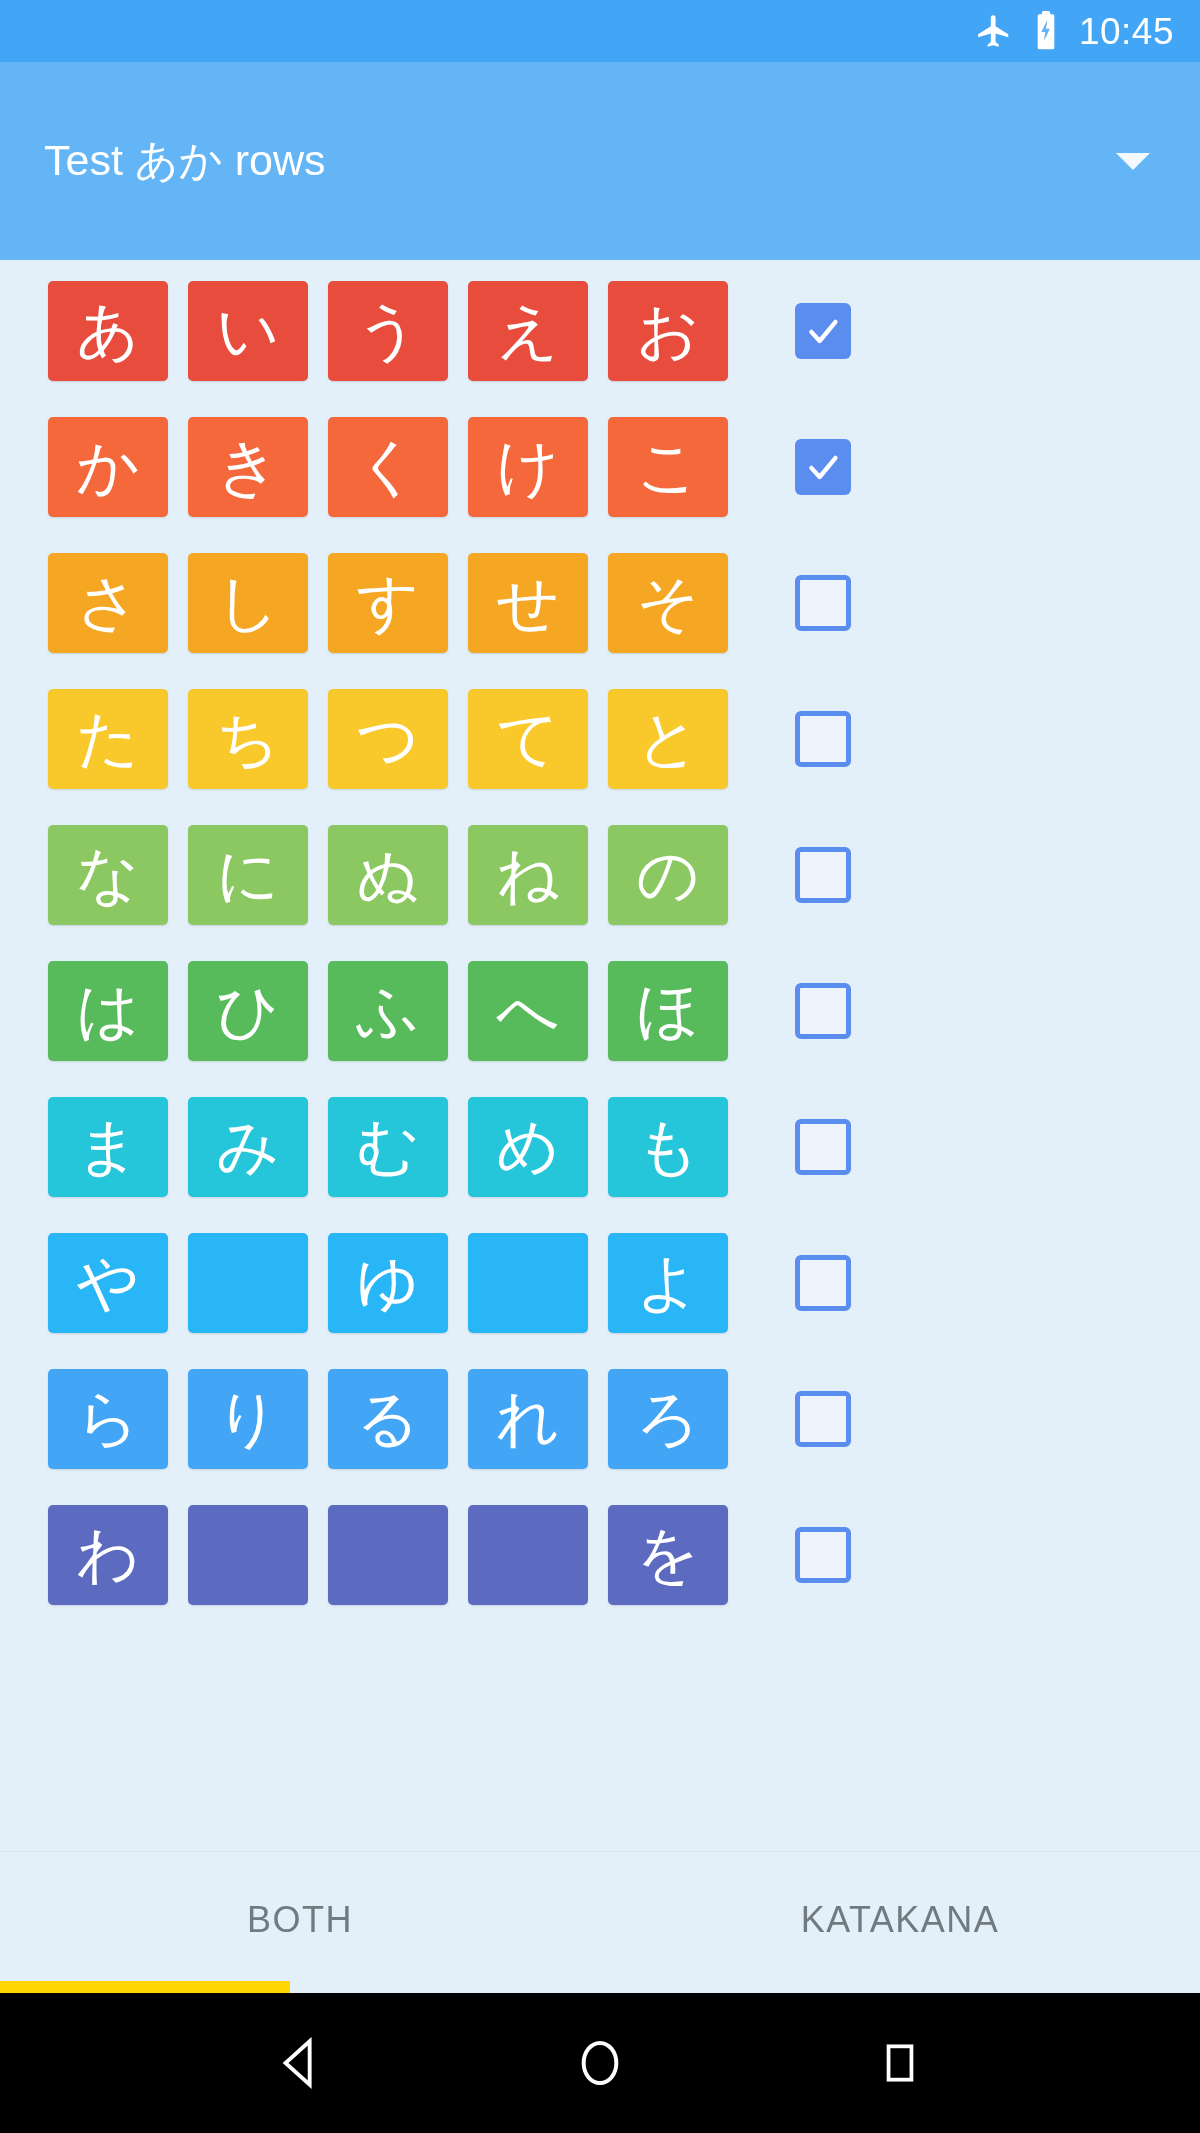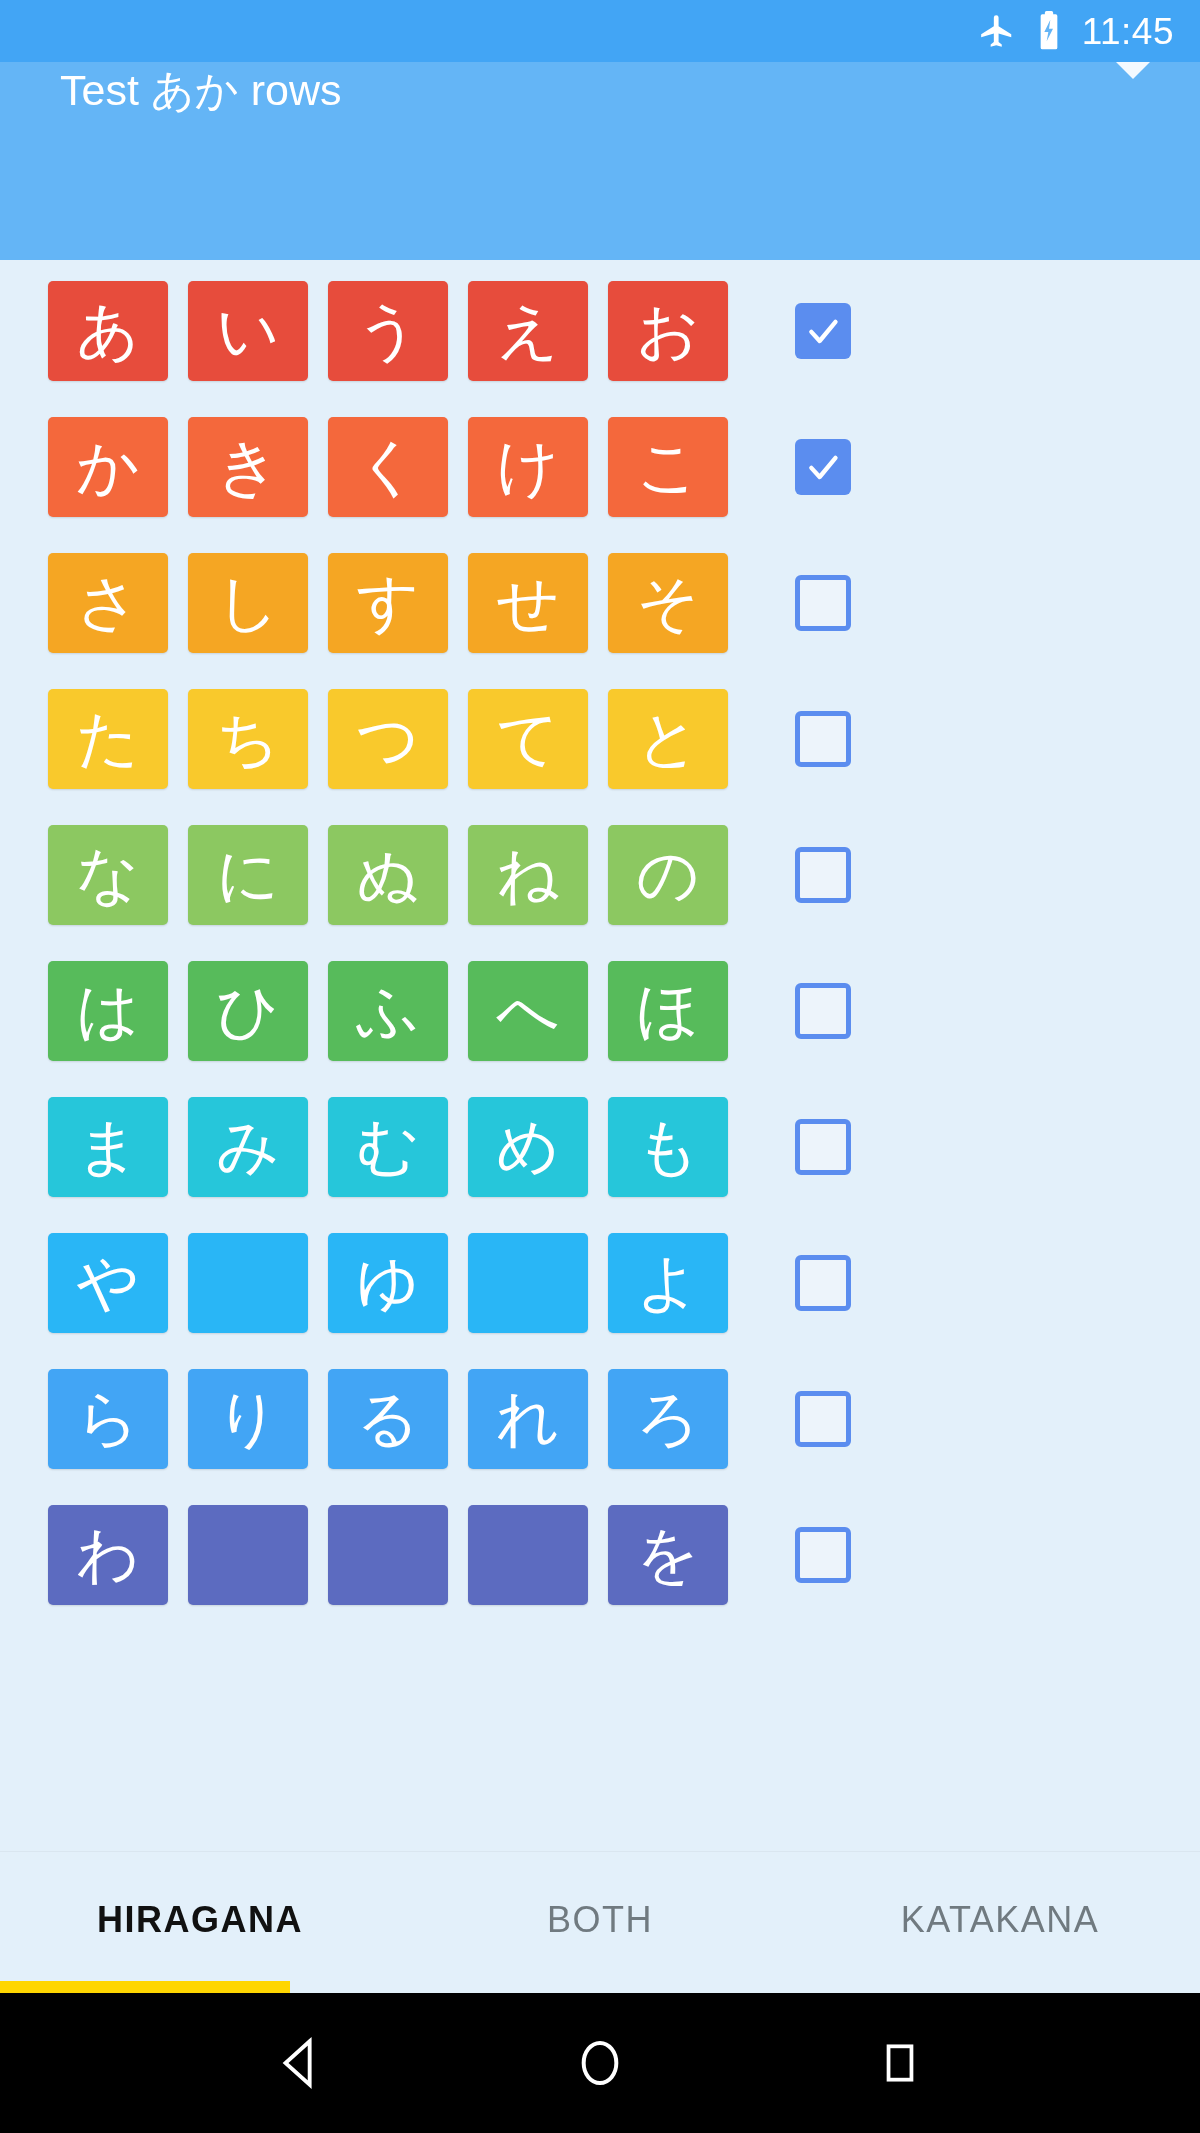--- a/index.html
+++ b/index.html
@@ -51,23 +51,23 @@
     flex: 0 0 198px;
     background: #64B5F6;
     display: flex;
     align-items: center;
     padding: 0 20px 0 0;
     position: relative;
   }
   .spinner {
     flex: 1 1 auto;
     display: flex;
-    align-items: flex-start;
+    align-items: center;
     height: 100%;
-    padding-left: 60px;
+    padding-left: 44px;
     padding-right: 30px;
     position: relative;
   }
   .spinner-label {
     color: #ffffff;
     font-size: 43px;
     font-weight: 400;
     white-space: nowrap;
   }
   .spinner-caret {
@@ -205,21 +205,21 @@
       <svg width="38" height="38" viewBox="0 0 24 24" aria-hidden="true">
         <path fill="#ffffff" d="M21 16v-2l-8-5V3.5A1.5 1.5 0 0 0 11.5 2 1.5 1.5 0 0 0 10 3.5V9l-8 5v2l8-2.5V19l-2 1.5V22l3.5-1 3.5 1v-1.5L13 19v-5.5z"></path>
       </svg>
     </span>
     <span class="status-icon">
       <svg width="30" height="40" viewBox="0 0 14 24" aria-hidden="true">
         <path fill="#ffffff" d="M9.5 2V1a1 1 0 0 0-1-1h-3a1 1 0 0 0-1 1v1H3a1 1 0 0 0-1 1v19a1 1 0 0 0 1 1h8a1 1 0 0 0 1-1V3a1 1 0 0 0-1-1z"></path>
         <path fill="#64B5F6" d="M7.8 5.2L4.2 12.6h2.4l-1 5.6 3.8-7.6H7z"></path>
       </svg>
     </span>
-    <span class="status-time">11:45</span>
+    <span class="status-time">10:45</span>
   </div>
 
   <div class="toolbar">
     <div class="spinner">
       <span class="spinner-label">Test あか rows</span>
       <span class="spinner-caret"></span>
     </div>
   </div>
 
   <div class="kana-area" id="kana-grid">
@@ -307,21 +307,20 @@
         <div class="kana-tile" style="background: rgb(92, 107, 192);">わ</div>
         <div class="kana-tile blank" style="background: rgb(92, 107, 192);"></div>
         <div class="kana-tile blank" style="background: rgb(92, 107, 192);"></div>
         <div class="kana-tile blank" style="background: rgb(92, 107, 192);"></div>
         <div class="kana-tile" style="background: rgb(92, 107, 192);">を</div>
         <div class="row-checkbox unchecked"></div>
       </div>
     </div>
 
   <div class="tab-bar" id="tab-bar">
-    <div class="tab active">HIRAGANA</div>
       <div class="tab">BOTH</div>
       <div class="tab">KATAKANA</div>
       <div class="tab-indicator" style="background: rgb(255, 214, 0);"></div>
   </div>
 
   <div class="nav-bar">
     <div class="nav-btn">
       <svg width="58" height="58" viewBox="0 0 24 24" aria-hidden="true">
         <path fill="none" stroke="#ffffff" stroke-width="1.6" d="M16 3 L6 12 L16 21 Z"></path>
       </svg>

